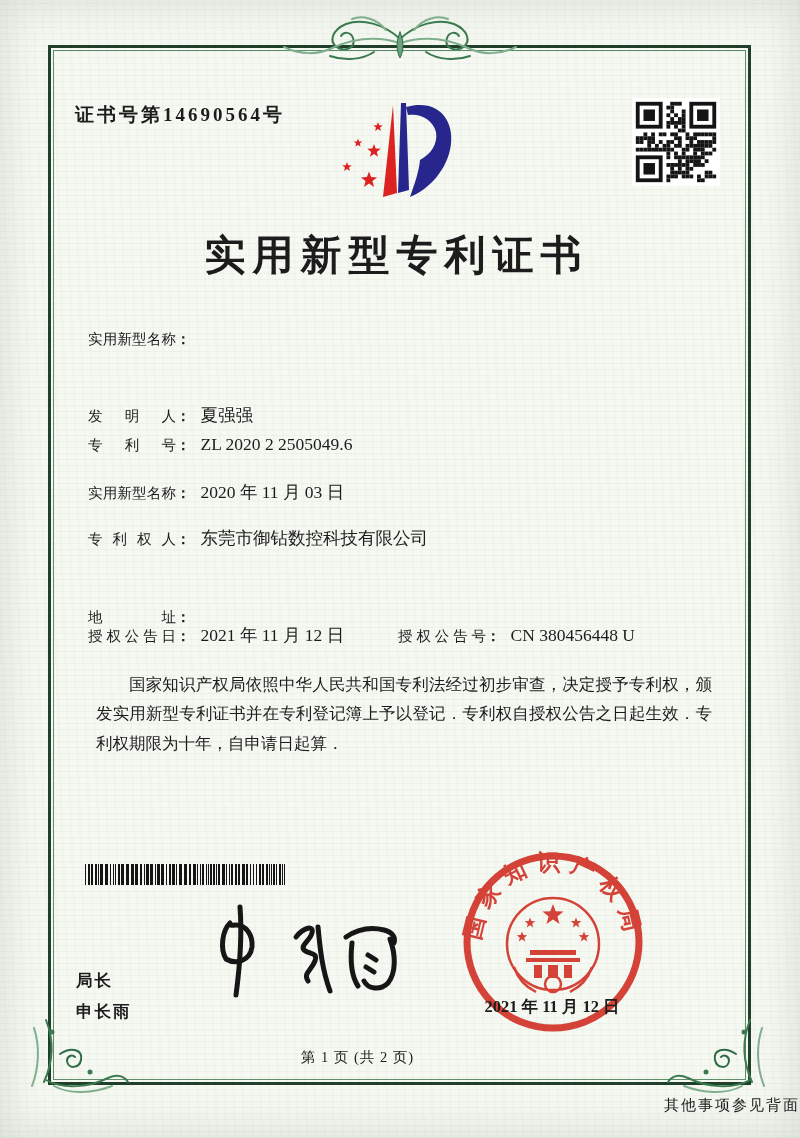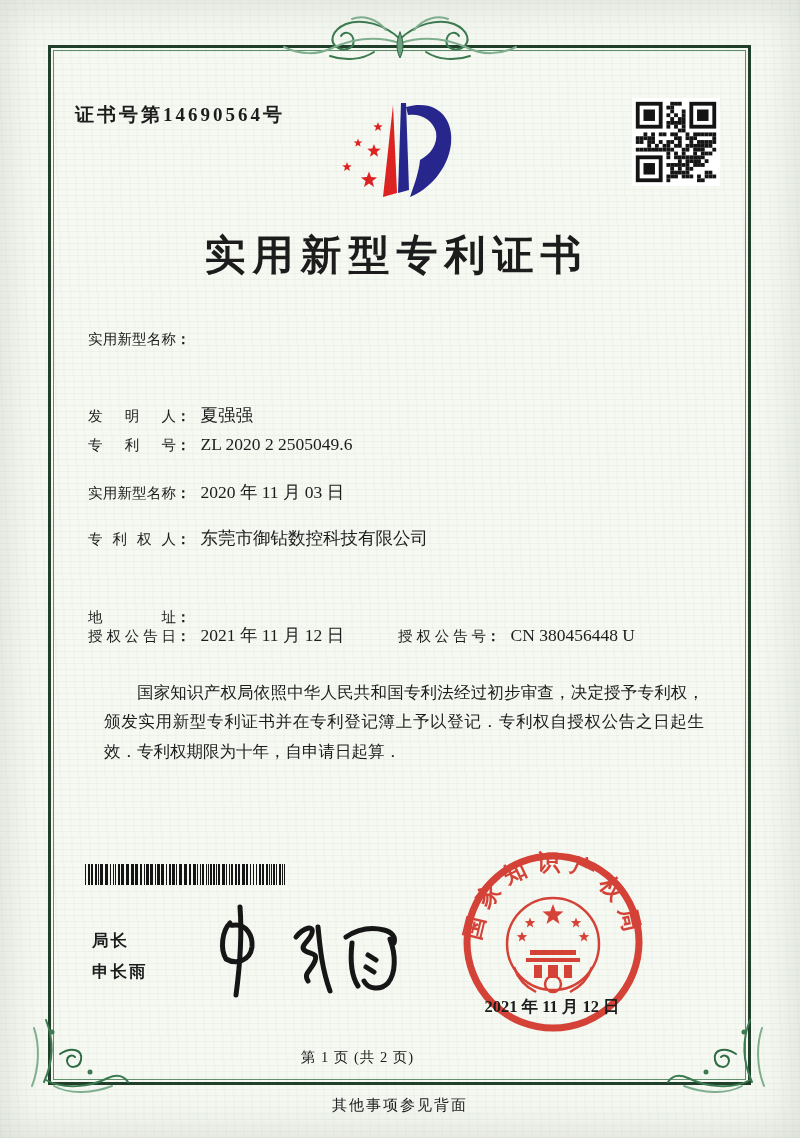--- a/index.html
+++ b/index.html
@@ -19,25 +19,25 @@
   .title{left:48px;top:228px;width:697px;text-align:center;font-size:41px;font-weight:bold;
          letter-spacing:7px;}
   .field-row{left:88px;display:flex;align-items:baseline;width:640px;}
   .f-label{display:inline-block;width:88px;font-size:14.5px;font-weight:400;
            text-align:justify;text-align-last:justify;}
   .f-colon{font-size:14.5px;font-weight:600;margin:0 10px 0 0;}
   .f-value{font-size:17.5px;line-height:1.35;}
   .pre{white-space:pre-line;}
   .grant-group2{position:absolute;left:282px;top:0;display:flex;align-items:baseline;margin-left:28px;}
   .bodytext{left:88px;width:632px;font-size:16.5px;line-height:1.78;text-align:justify;}
-  .bodytext p{margin:16px;text-indent:2em;}
-  .issuer{left:92px;font-size:16.5px;font-weight:600;letter-spacing:2px;}
+  .bodytext p{margin:8px;text-indent:2em;}
+  .issuer{left:76px;font-size:16.5px;font-weight:600;letter-spacing:2px;margin-top:40px;}
   .seal-date{left:468px;top:996px;width:168px;text-align:center;font-size:16.5px;font-weight:600;}
   .page-label{left:48px;top:1048px;width:619px;text-align:center;font-size:14.5px;letter-spacing:1px;}
-  .back-note{left:0;top:1096px;width:800px;text-align:center;font-size:15px;letter-spacing:2px;}
+  .back-note{left:0;top:1096px;width:800px;text-align:right;font-size:15px;letter-spacing:2px;}
   svg{display:block;}
   .seal-svg{opacity:.93;}
 </style>
 </head>
 <body>
 
 <div class="page">
 
   <div class="frame">
     <div class="frame-inner"></div>

